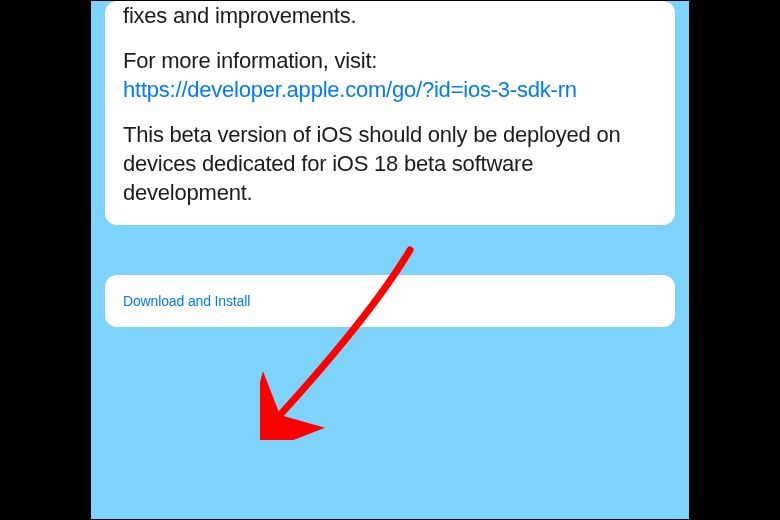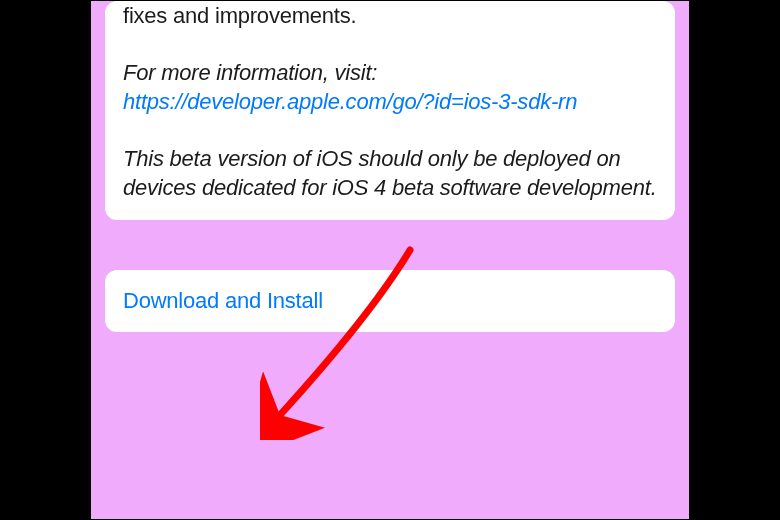--- a/index.html
+++ b/index.html
@@ -18,45 +18,45 @@
       background: #000;
     }
     .letterbox-top { top: 0; }
     .letterbox-bottom { bottom: 0; }
     .frame {
       position: absolute;
       top: 1px;
       bottom: 1px;
       left: 91px;
       right: 91px;
-      background: #f0abfc;
+      background: #7dd3fc;
       padding: 0 14px;
     }
     .notes-card {
       background: #ffffff;
       border-radius: 12px;
       padding: 0 18px 18px 18px;
       font-size: 22px;
       line-height: 1.32;
       color: #1c1c1e;
       letter-spacing: -0.01em;
     }
     .notes-card p { margin: 0; }
-    .notes-card p + p { margin-top: 28px; font-style: italic; }
+    .notes-card p + p { margin-top: 16px; }
     .link {
       color: #007aff;
       word-break: break-word;
       cursor: pointer;
     }
     .cardgap { height: 50px; }
     .action-card {
       background: #ffffff;
       border-radius: 12px;
       padding: 18px 18px;
-      font-size: 22px;
+      font-size: 14px;
       color: #007aff;
       cursor: pointer;
       letter-spacing: -0.01em;
     }
     .arrow {
       position: absolute;
       pointer-events: none;
     }
   </style>
 </head>
@@ -66,21 +66,21 @@
 <div class="letterbox-bottom"></div>
 
 <div class="frame">
 
   <div class="notes-card">
     <p>fixes and improvements.</p>
     <p>
       <span>For more information, visit:</span><br>
       <span class="link">https://developer.apple.com/go/?id=ios-3-sdk-rn</span>
     </p>
-    <p>This beta version of iOS should only be deployed on devices dedicated for iOS 4 beta software development.</p>
+    <p>This beta version of iOS should only be deployed on devices dedicated for iOS 18 beta software development.</p>
   </div>
 
   <div class="cardgap"></div>
 
   <div class="action-card">
     <span>Download and Install</span>
   </div>
 
 </div>
 

